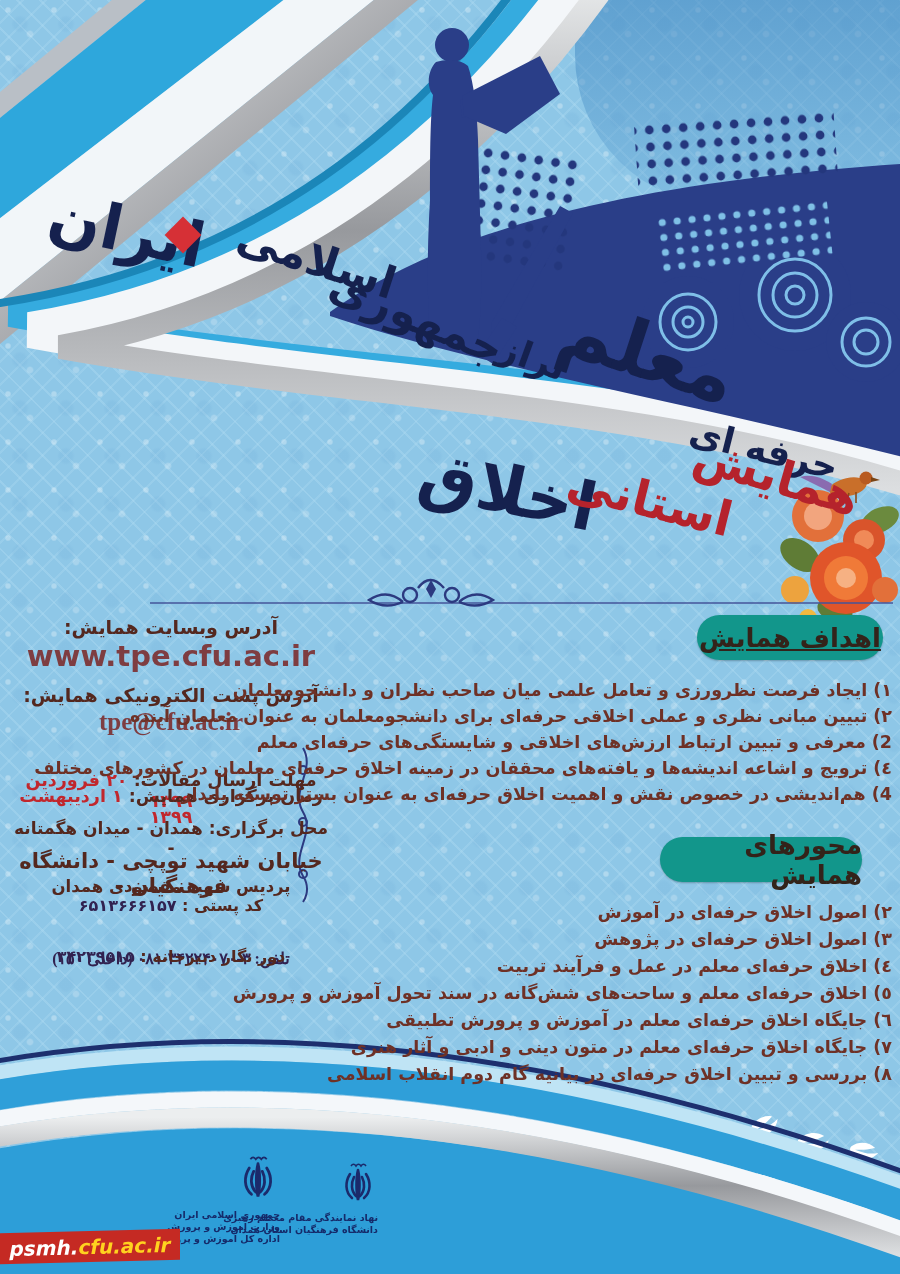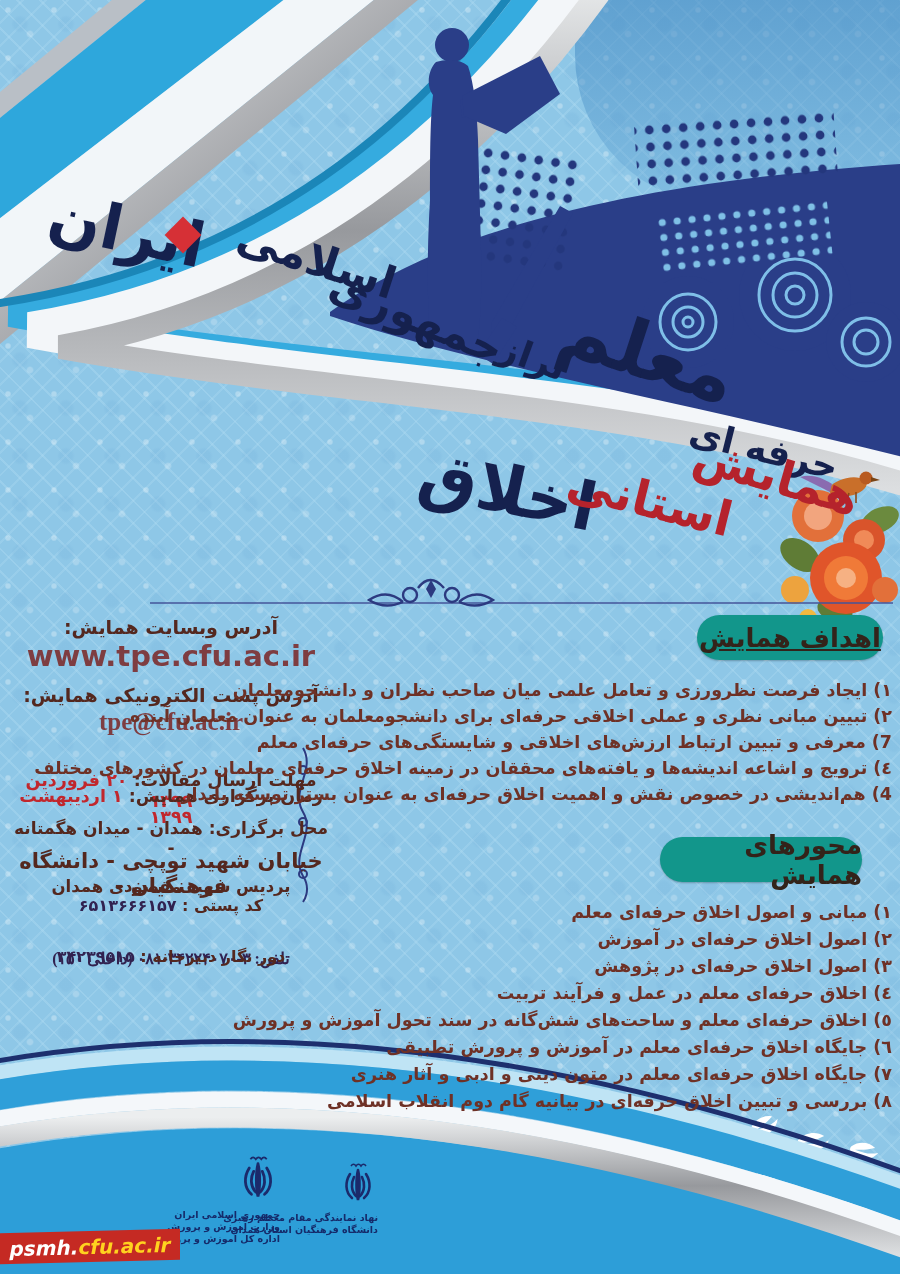--- a/index.html
+++ b/index.html
@@ -228,30 +228,29 @@
     <span class="lbl">دور نگار دبیرخانه :</span>
     <span class="dark-val">۳۴۲۳۹۵۱۵</span>
   </div>
 
   <div class="pill" style="left:697px;top:615px;width:186px;height:45px;text-decoration:underline;">
     <span>اهداف همایش</span>
   </div>
   <ul class="list-col" id="goals-list">
       <li>۱) ایجاد فرصت نظرورزی و تعامل علمی میان صاحب نظران و دانشجومعلمان</li>
       <li>۲) تبیین مبانی نظری و عملی اخلاقی حرفه‌ای برای دانشجومعلمان به عنوان معلمان آینده</li>
-      <li>7) معرفی و تبیین ارتباط ارزش‌های اخلاقی و شایستگی‌های حرفه‌ای معلم</li>
+      <li>2) معرفی و تبیین ارتباط ارزش‌های اخلاقی و شایستگی‌های حرفه‌ای معلم</li>
       <li>٤) ترویج و اشاعه اندیشه‌ها و یافته‌های محققان در زمینه اخلاق حرفه‌ای معلمان در کشورهای مختلف</li>
       <li>4) هم‌اندیشی در خصوص نقش و اهمیت اخلاق حرفه‌ای به عنوان بستر توسعه پایدار</li>
     </ul>
 
   <div class="pill" style="left:660px;top:837px;width:202px;height:45px;">
     <span>محورهای همایش</span>
   </div>
   <ul class="list-col" id="themes-list">
-      <li>۱) مبانی و اصول اخلاق حرفه‌ای معلم</li>
       <li>۲) اصول اخلاق حرفه‌ای در آموزش</li>
       <li>۳) اصول اخلاق حرفه‌ای در پژوهش</li>
       <li>٤) اخلاق حرفه‌ای معلم در عمل و فرآیند تربیت</li>
       <li>٥) اخلاق حرفه‌ای معلم و ساحت‌های شش‌گانه در سند تحول آموزش و پرورش</li>
       <li>٦) جایگاه اخلاق حرفه‌ای معلم در آموزش و پرورش تطبیقی</li>
       <li>٧) جایگاه اخلاق حرفه‌ای معلم در متون دینی و ادبی و آثار هنری</li>
       <li>٨) بررسی و تبیین اخلاق حرفه‌ای در بیانیه گام دوم انقلاب اسلامی</li>
     </ul>
 
 

